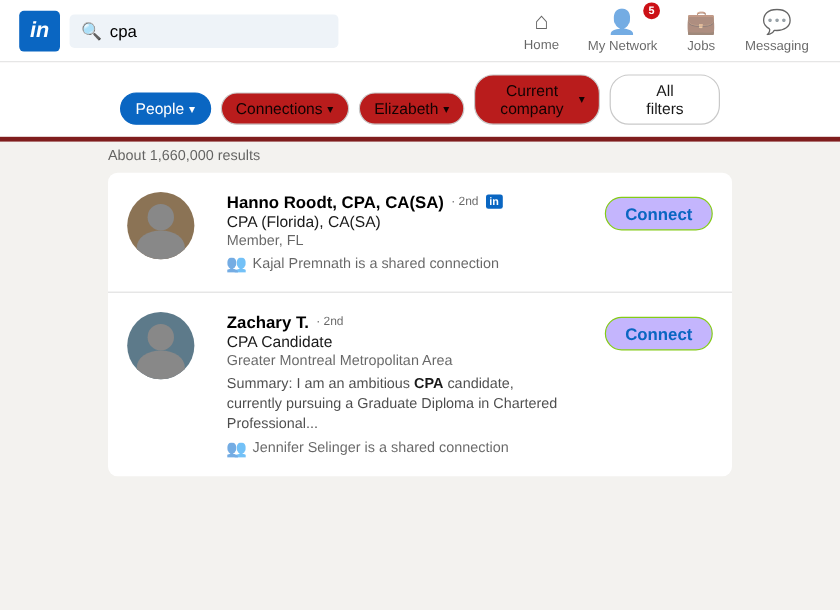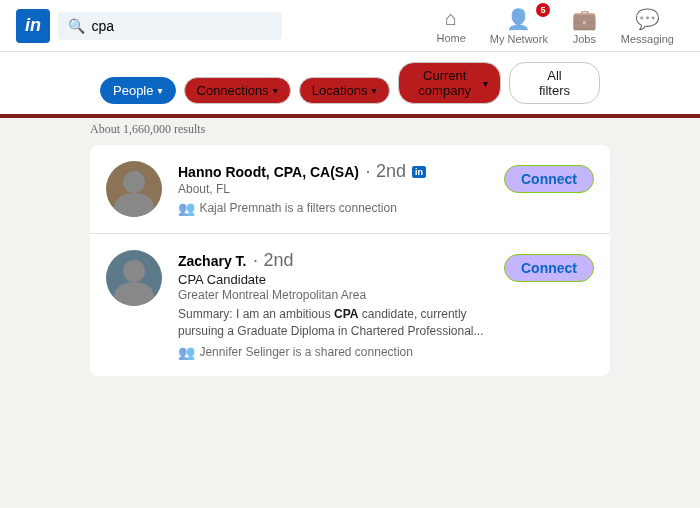--- a/index.html
+++ b/index.html
@@ -88,36 +88,35 @@
       border-radius: 16px;
       padding: 5px 27px;
       font-size: 13px;
       cursor: pointer;
       color: rgba(0,0,0,0.9);
     }
     .results-count {
       font-size: 12px;
       color: rgba(0,0,0,0.6);
       padding: 4px 90px 8px;
-      font-family: Liberation Serif, serif;
     }
 
     .results-list {
       background: #fff;
       border-radius: 8px;
       overflow: hidden;
       margin: 0 90px;
     }
 
     .result-item {
       display: flex;
       align-items: flex-start;
       padding: 16px;
       border-bottom: 1px solid #e0e0e0;
-      gap: 16px;
+      gap: 27px;
     }
     .result-item:last-child { border-bottom: none; }
 
     .avatar {
       width: 56px; height: 56px;
       border-radius: 50%;
       flex-shrink: 0;
       overflow: hidden;
       background: #c9c9c9;
       display: flex; align-items: center; justify-content: center;
@@ -151,21 +150,21 @@
       display: flex; align-items: center; gap: 6px;
       flex-wrap: wrap;
     }
     .result-name {
       font-weight: 600;
       font-size: 14px;
       color: #000;
     }
     .degree {
       color: rgba(0,0,0,0.6);
-      font-size: 18px;
+      font-size: 10px;
       text-align: right;
     }
     .li-badge {
       background: #0a66c2;
       color: white;
       font-size: 9px;
       font-weight: 700;
       padding: 1px 3px;
       border-radius: 2px;
     }
@@ -244,21 +243,21 @@
 <div class="filters-bar">
   <button class="filter-btn active">
     <span>People</span>
     <span class="chevron">▾</span>
   </button>
   <button class="filter-btn">
     <span>Connections</span>
     <span class="chevron">▾</span>
   </button>
   <button class="filter-btn">
-    <span>Locations</span>
+    <span>Elizabeth</span>
     <span class="chevron">▾</span>
   </button>
   <button class="filter-btn">
     <span>Current company</span>
     <span class="chevron">▾</span>
   </button>
   <button class="all-filters-btn">
     <span>All filters</span>
   </button>
 </div>
@@ -268,24 +267,25 @@
 <div class="results-list">
 
   <div class="result-item">
     <div class="avatar avatar-person" style="background: #8b7355;"></div>
     <div class="result-info">
       <div class="result-name-line">
         <span class="result-name">Hanno Roodt, CPA, CA(SA)</span>
         <span class="degree">· <span>2nd</span></span>
         <span class="li-badge">in</span>
       </div>
-      <div class="result-location">About, FL</div>
+      <div class="result-title">CPA (Florida), CA(SA)</div>
+      <div class="result-location">Member, FL</div>
       <div class="shared-connection">
         <span class="shared-icon">👥</span>
-        <span>Kajal Premnath is a filters connection</span>
+        <span>Kajal Premnath is a shared connection</span>
       </div>
     </div>
     <button class="connect-btn">Connect</button>
   </div>
 
 
   <div class="result-item">
     <div class="avatar avatar-person" style="background: #5d7a8a;"></div>
     <div class="result-info">
       <div class="result-name-line">

